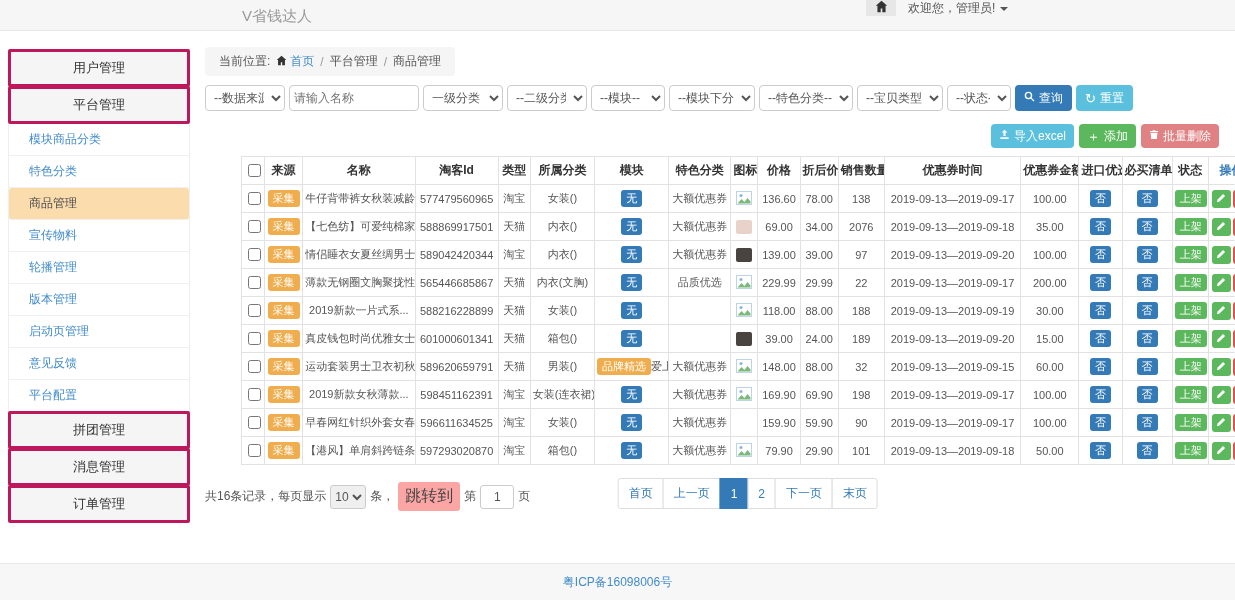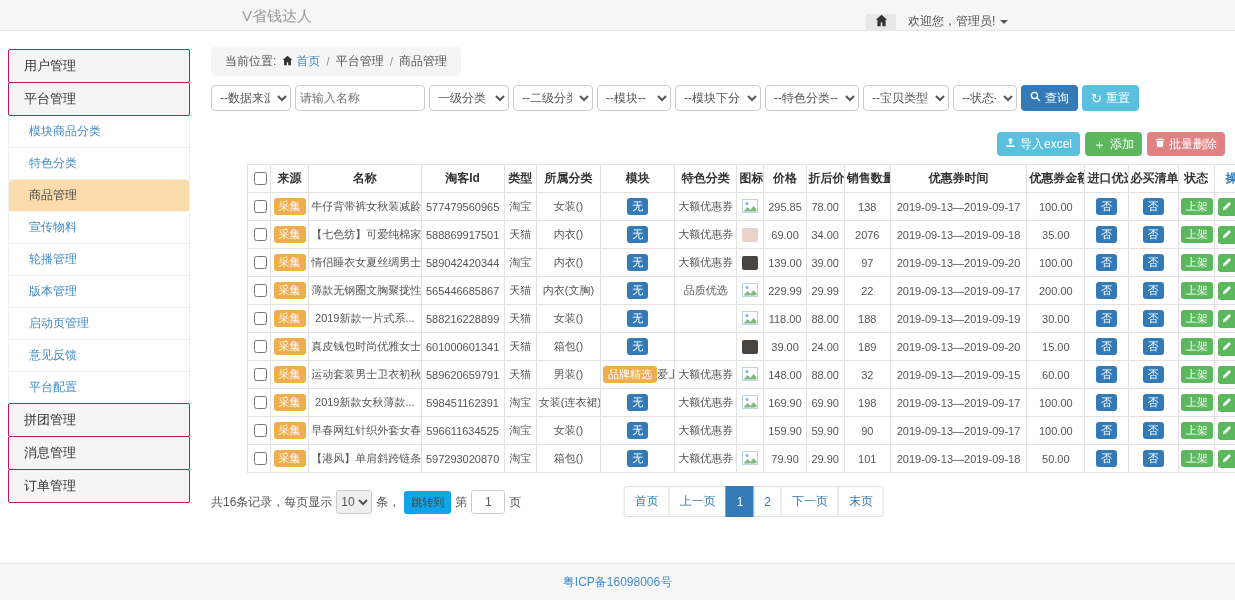--- a/index.html
+++ b/index.html
@@ -5,70 +5,70 @@
   * { box-sizing: border-box; }
   html,body { margin:0; padding:0; }
   body {
     width:1235px; height:600px; position:relative; overflow:hidden;
     font-family:"Liberation Sans","DejaVu Sans",sans-serif;
     font-size:12px; color:#333; background:#fff;
   }
   
   .topbar { height:31px; background:#f6f6f6; border-bottom:1px solid #e7e7e7; position:relative; }
   .brand { position:absolute; left:242px; top:7px; font-size:15px; color:#9a9a9a; }
-  .topbar-right { position:absolute; left:866px; top:0; height:100%; display:flex; align-items:flex-end; }
+  .topbar-right { position:absolute; left:866px; top:0; height:100%; display:flex; align-items:flex-start; }
   .home-btn { width:30px; background:#e7e7e7; display:flex; align-items:center; justify-content:center; cursor:pointer; }
   .welcome { display:flex; align-items:center; gap:5px; padding:0 12px; color:#555; cursor:pointer; }
   .caret { width:0; height:0; border-left:4px solid transparent; border-right:4px solid transparent; border-top:4px solid #555; }
   
   .sidebar { position:absolute; left:8px; top:50px; width:182px; }
   .sidebar-title { color:#337ab7; font-size:14px; font-weight:bold; padding:11px 12px 9px; }
-  .menu-group { background:#f5f5f5; border:1px solid #be185d; margin-top:-1px; padding:7px 15px; font-size:13px; color:#333; cursor:pointer; border-radius:2px; }
+  .menu-group { background:#f5f5f5; border:3px solid #be185d; margin-top:-1px; padding:7px 15px; font-size:13px; color:#333; cursor:pointer; border-radius:2px;text-align:center; }
   .menu-sub-list { border:1px solid #eee; border-top:none; }
   .menu-sub { background:#fff; border-bottom:1px solid #f0f0f0; padding:7px 20px; font-size:12px; color:#428bca; cursor:pointer; white-space:nowrap; overflow:hidden; }
   .menu-sub:last-child { border-bottom:none; }
   .menu-sub.active { background:#fbdcad; color:#4a4a4a; border-radius:3px; }
   
-  .main { position:absolute; left:211px; top:47px; width:1014px; }
+  .main { position:absolute; left:205px; top:47px; width:1014px; }
   .breadcrumb { display:inline-flex; align-items:center; gap:6px; background:#f5f5f5; border-radius:4px; padding:6px 14px; color:#555; }
   .breadcrumb .bc-home { color:#428bca; cursor:pointer; display:inline-flex; align-items:center; gap:3px; }
   .bc-sep { color:#999; }
   
   .filters { margin-top:9px; display:flex; align-items:center; gap:4px; flex-wrap:nowrap; }
   .filters select, .filters input[type=text] {
     height:26px; border:1px solid #ccc; border-radius:4px; background:#fff;
     font-size:12px; color:#555; padding:0 4px; font-family:inherit;
   }
   .btn { display:inline-flex; align-items:center; gap:4px; height:26px; padding:0 9px; border:none; border-radius:4px; color:#fff; font-size:12px; cursor:pointer; font-family:inherit; }
   .btn-primary { background:#337ab7; }
   .btn-info { background:#5bc0de; }
   .btn-success { background:#5cb85c; }
   .btn-soft-danger { background:#e08283; }
-  .btn-sm { height:24px; padding:0 8px;margin-top:8px; }
+  .btn-sm { height:24px; padding:0 8px; }
   
   .toolbar { margin-top:13px; display:flex; justify-content:flex-end; gap:5px; }
   
   table.grid { margin-top:8px; width:100%; border-collapse:collapse; table-layout:fixed;margin-left:36px; }
   .grid th, .grid td { border:1px solid #e2e2e2; text-align:center; padding:4px 2px; white-space:nowrap; overflow:hidden; }
   .grid th { font-size:12px; color:#333; font-weight:bold; height:28px; }
   .grid td { font-size:11px; color:#555; height:26px; }
   .grid th.ops-head { color:#337ab7; }
   .badge { display:inline-block; padding:3px 5px; border-radius:3px; color:#fff; font-size:11px; line-height:1; }
   .badge-orange { background:#f0ad4e; }
   .badge-blue { background:#337ab7; cursor:pointer; }
   .badge-green { background:#5cb85c; cursor:pointer; }
   .op-btn { display:inline-flex; align-items:center; justify-content:center; width:19px; height:18px; border-radius:3px; border:none; cursor:pointer; padding:0; margin:0 1px; }
   .op-edit { background:#5cb85c; }
   .op-del { background:#d9534f; }
   .thumb { display:inline-block; width:16px; height:14px; border-radius:2px; vertical-align:middle; }
   
   .pager-row { position:relative; margin-top:13px; height:30px; }
   .pager-summary { position:absolute; left:0; top:4px; display:flex; align-items:center; gap:4px; color:#555; }
   .pager-summary select { height:24px; border:1px solid #ccc; border-radius:3px; font-size:12px; color:#555; }
-  .jump-btn { background:#0ea5e9; border:none; border-radius:3px; padding:4px 7px; font-size:11px; color:#444; cursor:pointer; font-family:inherit; }
+  .jump-btn { background:#fca5a5; border:none; border-radius:3px; padding:4px 7px; font-size:16px; color:#444; cursor:pointer; font-family:inherit; }
   .page-input { width:34px; height:24px; border:1px solid #ccc; border-radius:3px; text-align:center; font-size:12px; color:#555; }
   .pager { position:absolute; left:50%; transform:translateX(-36%); top:0; display:inline-flex; }
   .pg { border:1px solid #ddd; background:#fff; color:#337ab7; font-size:12px; padding:6px 10px; margin-left:-1px; cursor:pointer; font-family:inherit; }
   .pg.active { background:#337ab7; border-color:#337ab7; color:#fff; }
   .pg:first-child { border-radius:3px 0 0 3px; }
   .pg:last-child { border-radius:0 3px 3px 0; }
   
   .footer { position:absolute; left:0; top:563px; width:1235px; height:37px; background:#f7f7f7; border-top:1px solid #e7e7e7; display:flex; align-items:center; justify-content:center; color:#888; z-index:5; }
   .footer a { color:#428bca; text-decoration:none; cursor:pointer; }
 </style>
@@ -225,21 +225,21 @@
           <td>577479560965</td>
           <td>淘宝</td>
           <td>女装()</td>
           <td><span class="badge badge-blue">无</span></td>
           <td>大额优惠券</td>
           <td><span><svg width="16" height="14" viewBox="0 0 16 14">
                 <rect x="0.5" y="0.5" width="15" height="13" fill="#fff" stroke="#bcd3ea"></rect>
                 <circle cx="5" cy="4.5" r="1.6" fill="#8ab4e8"></circle>
                 <path d="M1.5 12.5l4-4.5 3 3 3-4 3 3.5v2z" fill="#7cb97c"></path>
               </svg></span></td>
-          <td>295.85</td>
+          <td>136.60</td>
           <td>78.00</td>
           <td>138</td>
           <td>2019-09-13—2019-09-17</td>
           <td>100.00</td>
           <td><span class="badge badge-blue">否</span></td>
           <td><span class="badge badge-blue">否</span></td>
           <td><span class="badge badge-green">上架</span></td>
           <td><button class="op-btn op-edit">
               <span><svg width="10" height="10" viewBox="0 0 16 16" fill="#fff">
                   <path d="M11.3 1.5l3.2 3.2L5.6 13.6l-4.1 1 1-4.1z"></path>

